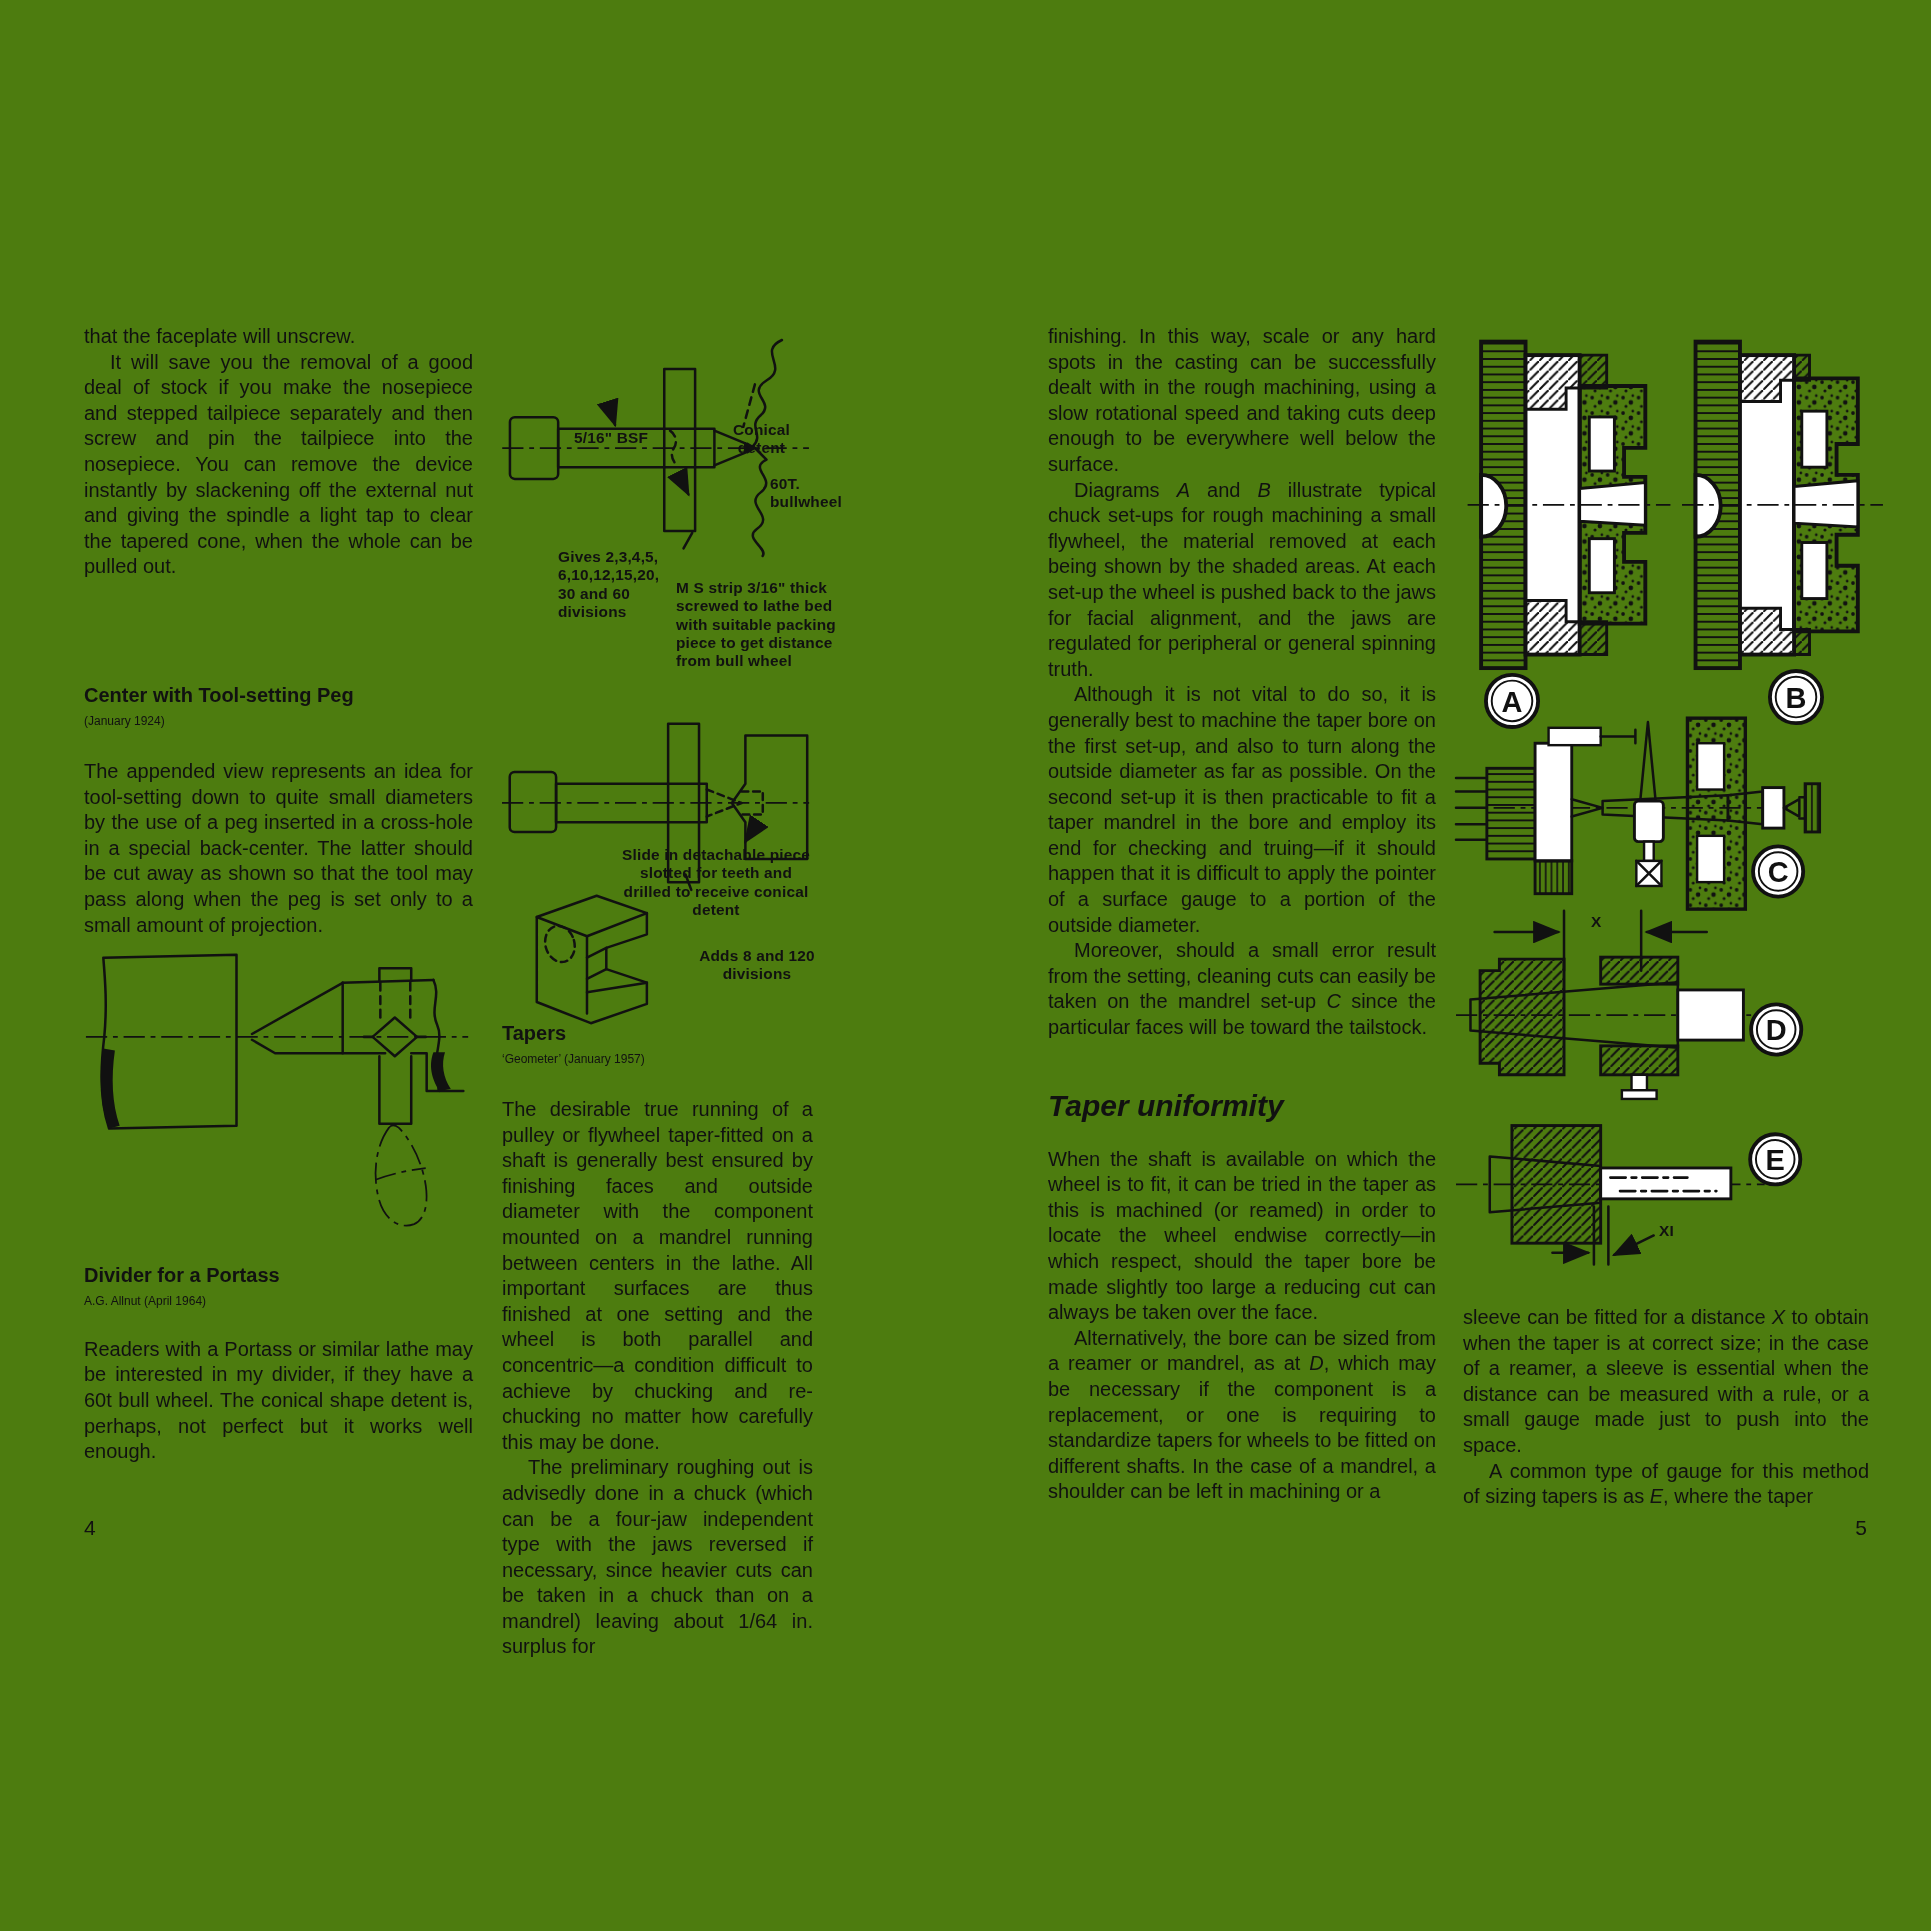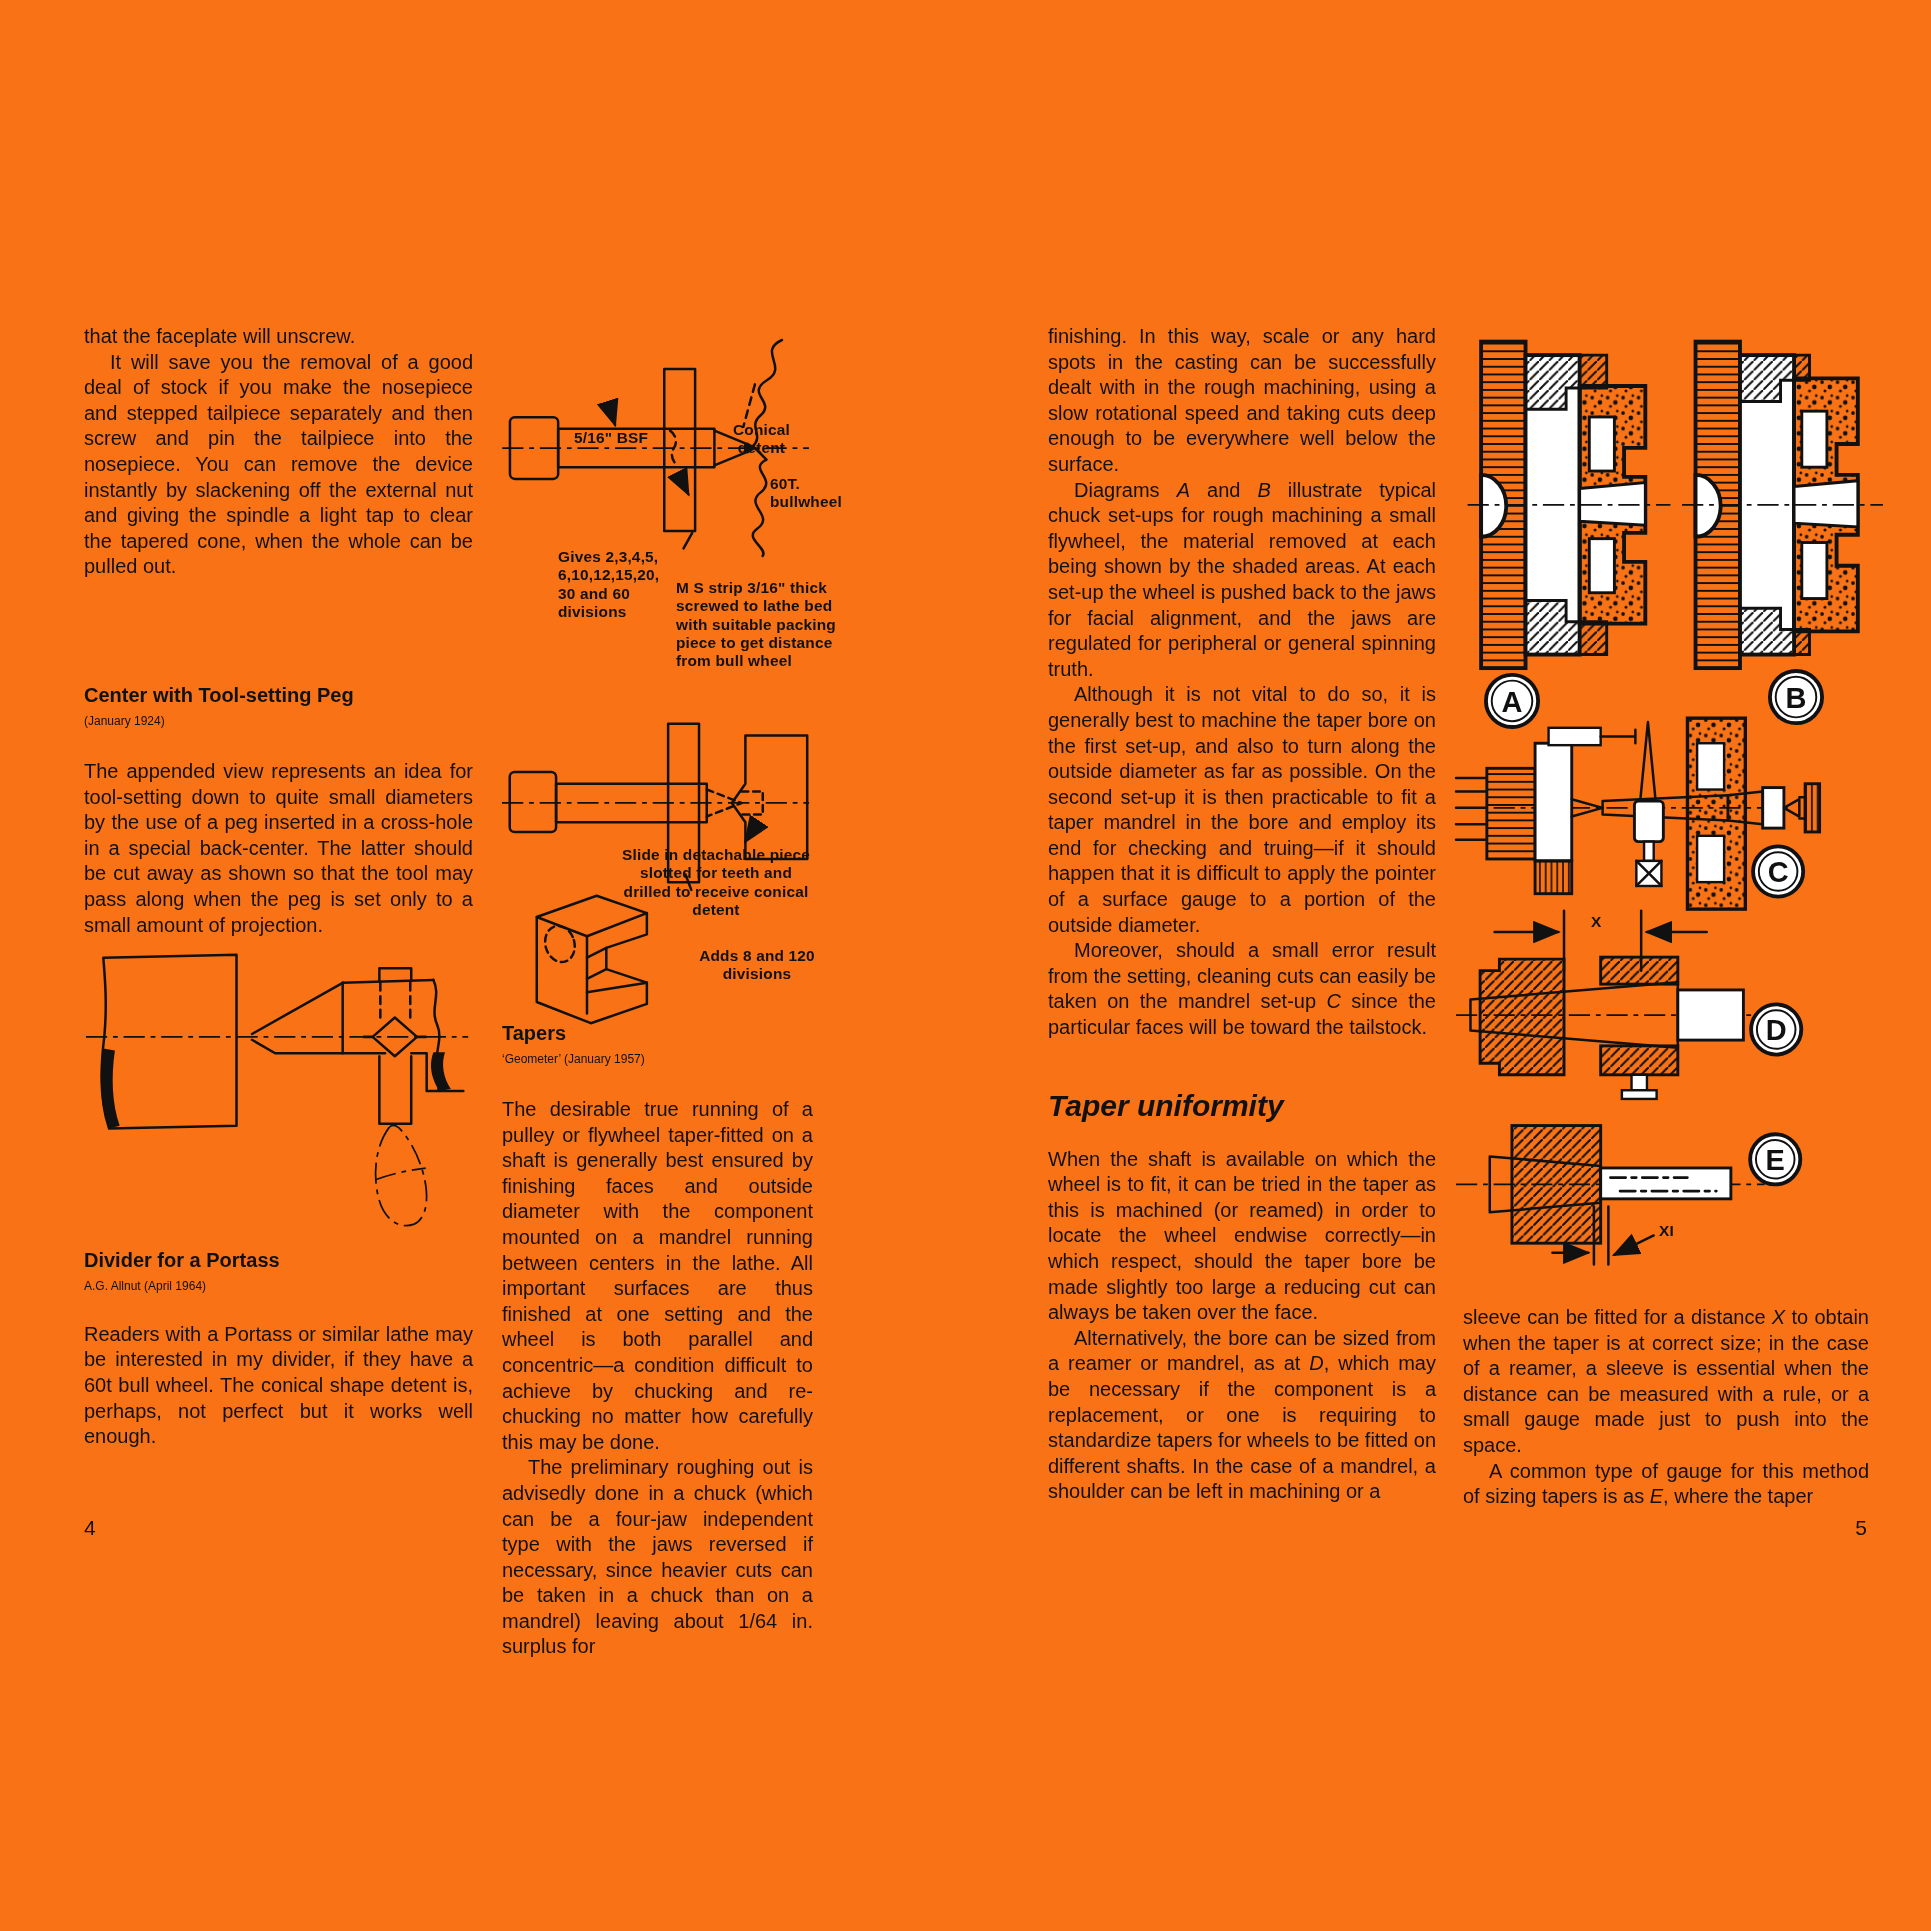--- a/index.html
+++ b/index.html
@@ -1,16 +1,16 @@
 <!DOCTYPE html>
 <html><head>
 <meta charset="utf-8">
 <style>
   html,body{margin:0;padding:0;background:#e8e8e8;}
-  #canvas{position:relative;width:1931px;height:1931px;background:#f97316;overflow:hidden;
+  #canvas{position:relative;width:1931px;height:1931px;background:#4d7c0f;overflow:hidden;
           font-family:"Liberation Sans",sans-serif;color:#111;}
   .col{position:absolute;}
   .body-text{font-size:20px;line-height:25.6px;text-align:justify;}
   .body-text p{margin:0;}
   p.indent{text-indent:26px;}
   h2.head{font-size:20px;line-height:27px;font-weight:bold;margin:0;}
   .subhead{font-size:12px;line-height:25px;margin:0 0 0 0;}
   h3.ital-head{font-size:30px;line-height:29px;font-weight:bold;font-style:italic;margin:0;}
   .fig-label{position:absolute;font-size:15.4px;line-height:18.3px;font-weight:bold;
              white-space:pre-line;letter-spacing:0.2px;}
@@ -76,21 +76,21 @@
       <path class="ln" d="M299,96 L322,76 L345,96 L322,116 Z" fill="#fff"></path>
       <path class="ln" d="M290,96 H299 M345,96 H354" stroke-width="2"></path>
       <path class="ln" d="M306,116 V186 H339 V116"></path>
       <path class="ln" d="M339,113 H355 V152 H393"></path>
       <path class="ln" d="M362,37 C370,54 358,66 366,84 C373,100 360,116 368,132 C374,143 364,148 368,152"></path>
       <path d="M362,112 C356,128 362,142 368,152 L380,150 C372,138 370,124 374,112 Z" fill="#111"></path>
       <path class="cl" d="M316,190 C304,206 298,234 305,262 C310,284 326,296 342,290 C356,284 358,260 351,236 C345,214 334,198 326,190 C322,187 318,187 316,190 Z"></path>
       <path class="cl" d="M302,244 C318,238 336,234 354,232"></path>
     </svg>
 
-    <h2 class="head" style="margin-top:13px;">Divider for a Portass</h2>
+    <h2 class="head" style="margin-top:28px;">Divider for a Portass</h2>
     <p class="subhead">A.G. Allnut (April 1964)</p>
     <p style="margin-top:23px;">Readers with a Portass or similar lathe may be interested in my divider, if they have a 60t bull wheel. The conical shape detent is, perhaps, not perfect but it works well enough.</p>
   </div>
 
   <div class="pagenum" style="left:84px;top:1516px;">4</div>
 
   <svg style="left:502px;top:340px;" width="311" height="217" viewBox="0 0 322 225">
     <path class="cl" d="M0,112 H318"></path>
     <rect x="8" y="80" width="50" height="64" rx="5" fill="url(#xh)" class="ln"></rect>
     <rect x="58" y="92" width="162" height="40" fill="url(#vl)" class="ln"></rect>

